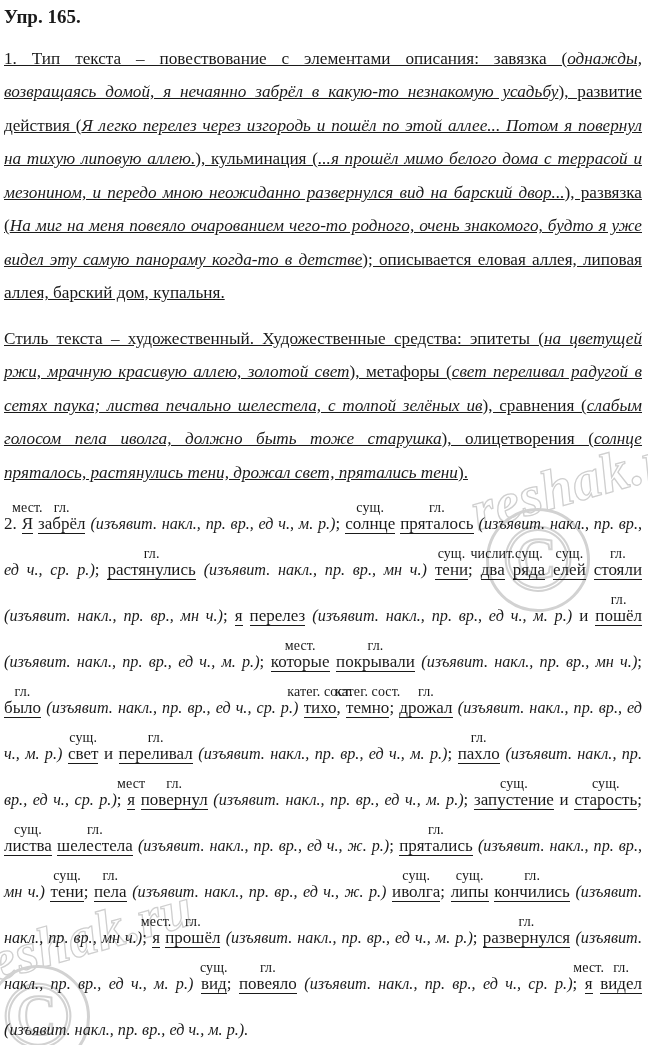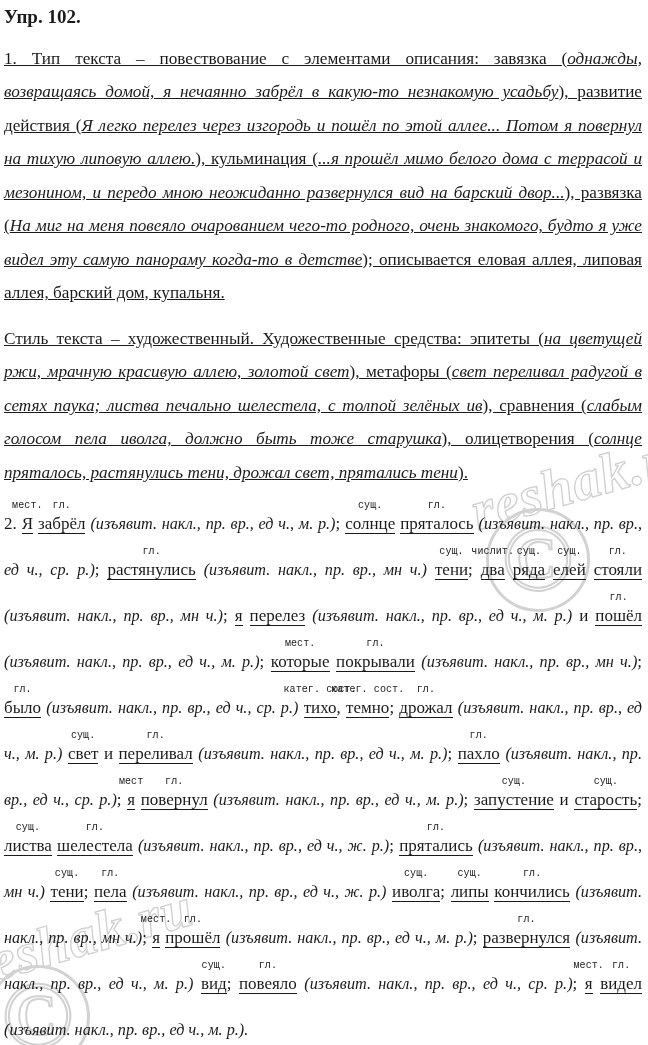--- a/index.html
+++ b/index.html
@@ -104,46 +104,45 @@
     display: inline-block;
     border-bottom: 1.4px solid #1a1a1a;
     line-height: 1.02;
     white-space: nowrap;
   }
   .tw > .tag {
     position: absolute;
     left: 50%;
     transform: translateX(-50%);
     top: -14px;
-    font-size: 10px;
+    font-size: 14px;
     font-style: normal;
     font-weight: normal;
     line-height: 1;
     white-space: nowrap;
     letter-spacing: 0.1px;
-    font-family: Liberation Mono, monospace;
   }
   
   .u {
     display: inline-block;
     border-bottom: 1.4px solid #1a1a1a;
     line-height: 1.02;
     white-space: nowrap;
   }
 </style>
 </head>
 <body>
 
 <div class="wm wm-text" id="wm1">reshak.ru</div>
 <div class="wm-c" id="wm1c"></div>
 <div class="wm wm-text" id="wm2">reshak.ru</div>
 <div class="wm-c" id="wm2c"></div>
 
 <div class="page">
 
-  <h1 class="page-title">Упр. 102.</h1>
+  <h1 class="page-title">Упр. 165.</h1>
 
   <p class="para" id="para-1"><span>1. Тип текста – повествование с элементами описания: завязка (</span><span class="it">однажды, возвращаясь домой, я нечаянно забрёл в какую-то незнакомую усадьбу</span><span>), развитие действия (</span><span class="it">Я легко перелез через изгородь и пошёл по этой аллее... Потом я повернул на тихую липовую аллею.</span><span>), кульминация (</span><span class="it">...я прошёл мимо белого дома с террасой и мезонином, и передо мною неожиданно развернулся вид на барский двор...</span><span>), развязка (</span><span class="it">На миг на меня повеяло очарованием чего-то родного, очень знакомого, будто я уже видел эту самую панораму когда-то в детстве</span><span>); описывается еловая аллея, липовая аллея, барский дом, купальня.</span></p>
   <p class="para" id="para-2"><span>Стиль текста – художественный. Художественные средства: эпитеты (</span><span class="it">на цветущей ржи, мрачную красивую аллею, золотой свет</span><span>), метафоры (</span><span class="it">свет переливал радугой в сетях паука; листва печально шелестела, с толпой зелёных ив</span><span>), сравнения (</span><span class="it">слабым голосом пела иволга, должно быть тоже старушка</span><span>), олицетворения (</span><span class="it">солнце пряталось, растянулись тени, дрожал свет, прятались тени</span><span>).</span></p>
 
   <div class="analysis" id="analysis-block"><span>2. </span><span class="tw"><span class="tag">мест.</span><span>Я</span></span> <span class="tw"><span class="tag">гл.</span><span>забрёл</span></span><span> </span><span class="it">(изъявит. накл., пр. вр., ед ч., м. р.)</span><span>; </span><span class="tw"><span class="tag">сущ.</span><span>солнце</span></span> <span class="tw"><span class="tag">гл.</span><span>пряталось</span></span><span> </span><span class="it">(изъявит. накл., пр. вр., ед ч., ср. р.)</span><span>; </span><span class="tw"><span class="tag">гл.</span><span>растянулись</span></span><span> </span><span class="it">(изъявит. накл., пр. вр., мн ч.)</span><span> </span><span class="tw"><span class="tag">сущ.</span><span>тени</span></span><span>; </span><span class="tw"><span class="tag">числит.</span><span>два</span></span> <span class="tw"><span class="tag">сущ.</span><span>ряда</span></span> <span class="tw"><span class="tag">сущ.</span><span>елей</span></span> <span class="tw"><span class="tag">гл.</span><span>стояли</span></span><span> </span><span class="it">(изъявит. накл., пр. вр., мн ч.)</span><span>; </span><span class="u">я</span><span> </span><span class="u">перелез</span><span> </span><span class="it">(изъявит. накл., пр. вр., ед ч., м. р.)</span><span> и </span><span class="tw"><span class="tag">гл.</span><span>пошёл</span></span><span> </span><span class="it">(изъявит. накл., пр. вр., ед ч., м. р.)</span><span>; </span><span class="tw"><span class="tag">мест.</span><span>которые</span></span> <span class="tw"><span class="tag">гл.</span><span>покрывали</span></span><span> </span><span class="it">(изъявит. накл., пр. вр., мн ч.)</span><span>; </span><span class="tw"><span class="tag">гл.</span><span>было</span></span><span> </span><span class="it">(изъявит. накл., пр. вр., ед ч., ср. р.)</span><span> </span><span class="tw"><span class="tag">катег. сост.</span><span>тихо</span></span><span>, </span><span class="tw"><span class="tag">катег. сост.</span><span>темно</span></span><span>; </span><span class="tw"><span class="tag">гл.</span><span>дрожал</span></span><span> </span><span class="it">(изъявит. накл., пр. вр., ед ч., м. р.)</span><span> </span><span class="tw"><span class="tag">сущ.</span><span>свет</span></span><span> и </span><span class="tw"><span class="tag">гл.</span><span>переливал</span></span><span> </span><span class="it">(изъявит. накл., пр. вр., ед ч., м. р.)</span><span>; </span><span class="tw"><span class="tag">гл.</span><span>пахло</span></span><span> </span><span class="it">(изъявит. накл., пр. вр., ед ч., ср. р.)</span><span>; </span><span class="tw"><span class="tag">мест</span><span>я</span></span> <span class="tw"><span class="tag">гл.</span><span>повернул</span></span><span> </span><span class="it">(изъявит. накл., пр. вр., ед ч., м. р.)</span><span>; </span><span class="tw"><span class="tag">сущ.</span><span>запустение</span></span><span> и </span><span class="tw"><span class="tag">сущ.</span><span>старость</span></span><span>; </span><span class="tw"><span class="tag">сущ.</span><span>листва</span></span> <span class="tw"><span class="tag">гл.</span><span>шелестела</span></span><span> </span><span class="it">(изъявит. накл., пр. вр., ед ч., ж. р.)</span><span>; </span><span class="tw"><span class="tag">гл.</span><span>прятались</span></span><span> </span><span class="it">(изъявит. накл., пр. вр., мн ч.)</span><span> </span><span class="tw"><span class="tag">сущ.</span><span>тени</span></span><span>; </span><span class="tw"><span class="tag">гл.</span><span>пела</span></span><span> </span><span class="it">(изъявит. накл., пр. вр., ед ч., ж. р.)</span><span> </span><span class="tw"><span class="tag">сущ.</span><span>иволга</span></span><span>; </span><span class="tw"><span class="tag">сущ.</span><span>липы</span></span> <span class="tw"><span class="tag">гл.</span><span>кончились</span></span><span> </span><span class="it">(изъявит. накл., пр. вр., мн ч.)</span><span>; </span><span class="tw"><span class="tag">мест.</span><span>я</span></span> <span class="tw"><span class="tag">гл.</span><span>прошёл</span></span><span> </span><span class="it">(изъявит. накл., пр. вр., ед ч., м. р.)</span><span>; </span><span class="tw"><span class="tag">гл.</span><span>развернулся</span></span><span> </span><span class="it">(изъявит. накл., пр. вр., ед ч., м. р.)</span><span> </span><span class="tw"><span class="tag">сущ.</span><span>вид</span></span><span>; </span><span class="tw"><span class="tag">гл.</span><span>повеяло</span></span><span> </span><span class="it">(изъявит. накл., пр. вр., ед ч., ср. р.)</span><span>; </span><span class="tw"><span class="tag">мест.</span><span>я</span></span> <span class="tw"><span class="tag">гл.</span><span>видел</span></span><span> </span><span class="it">(изъявит. накл., пр. вр., ед ч., м. р.).</span></div>
 
 </div>
 
 </body></html>

